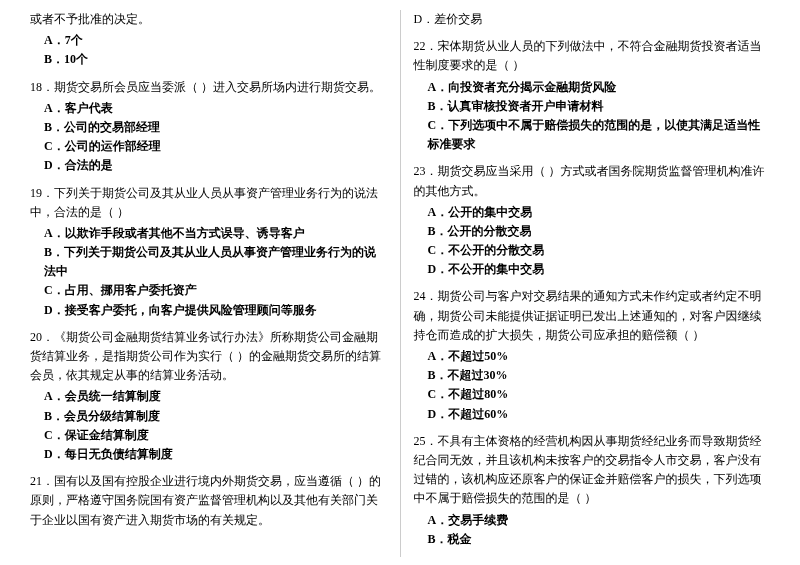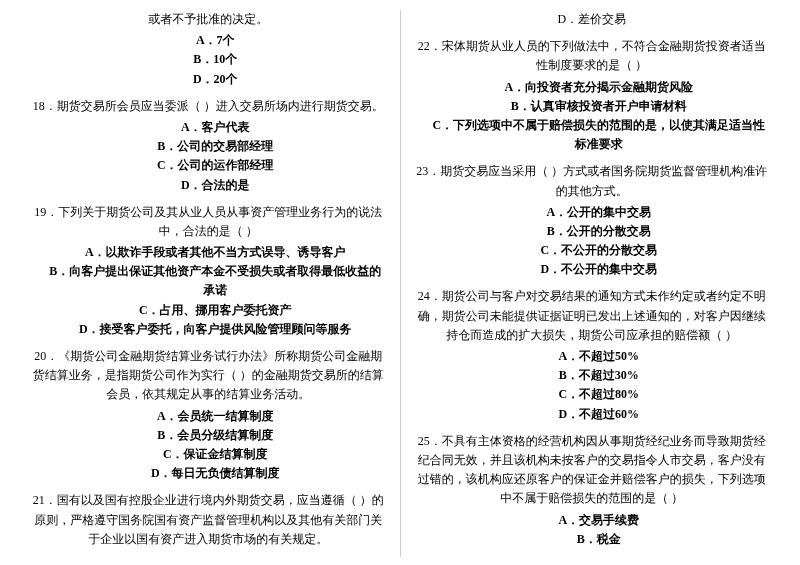--- a/index.html
+++ b/index.html
@@ -27,21 +27,20 @@
     }
     .column:first-child {
       padding-left: 0;
     }
     .column:last-child {
       padding-right: 0;
     }
     .question-block {
       margin-bottom: 8px;
       line-height: 1.6;
-      text-align: center;
     }
     .question-text {
       text-indent: 0;
       margin-bottom: 2px;
     }
     .option {
       padding-left: 14px;
       line-height: 1.6;
       font-weight: bold;
     }
@@ -54,35 +53,34 @@
 </head>
 <body>
 
 <div class="page-content">
   <div class="column">
 
     <div class="question-block">
       <div class="question-text">或者不予批准的决定。</div>
       <div class="option">A．7个</div>
       <div class="option">B．10个</div>
-      <div class="option">D．20个</div>
     </div>
 
     <div class="question-block">
       <div class="question-text">18．期货交易所会员应当委派（    ）进入交易所场内进行期货交易。</div>
       <div class="option">A．客户代表</div>
       <div class="option">B．公司的交易部经理</div>
       <div class="option">C．公司的运作部经理</div>
       <div class="option">D．合法的是</div>
     </div>
 
     <div class="question-block">
       <div class="question-text">19．下列关于期货公司及其从业人员从事资产管理业务行为的说法中，合法的是（    ）</div>
       <div class="option">A．以欺诈手段或者其他不当方式误导、诱导客户</div>
-      <div class="option">B．向客户提出保证其他资产本金不受损失或者取得最低收益的承诺</div>
+      <div class="option">B．下列关于期货公司及其从业人员从事资产管理业务行为的说法中</div>
       <div class="option">C．占用、挪用客户委托资产</div>
       <div class="option">D．接受客户委托，向客户提供风险管理顾问等服务</div>
     </div>
 
     <div class="question-block">
       <div class="question-text">20．《期货公司金融期货结算业务试行办法》所称期货公司金融期货结算业务，是指期货公司作为实行（    ）的金融期货交易所的结算会员，依其规定从事的结算业务活动。</div>
       <div class="option">A．会员统一结算制度</div>
       <div class="option">B．会员分级结算制度</div>
       <div class="option">C．保证金结算制度</div>
       <div class="option">D．每日无负债结算制度</div>

